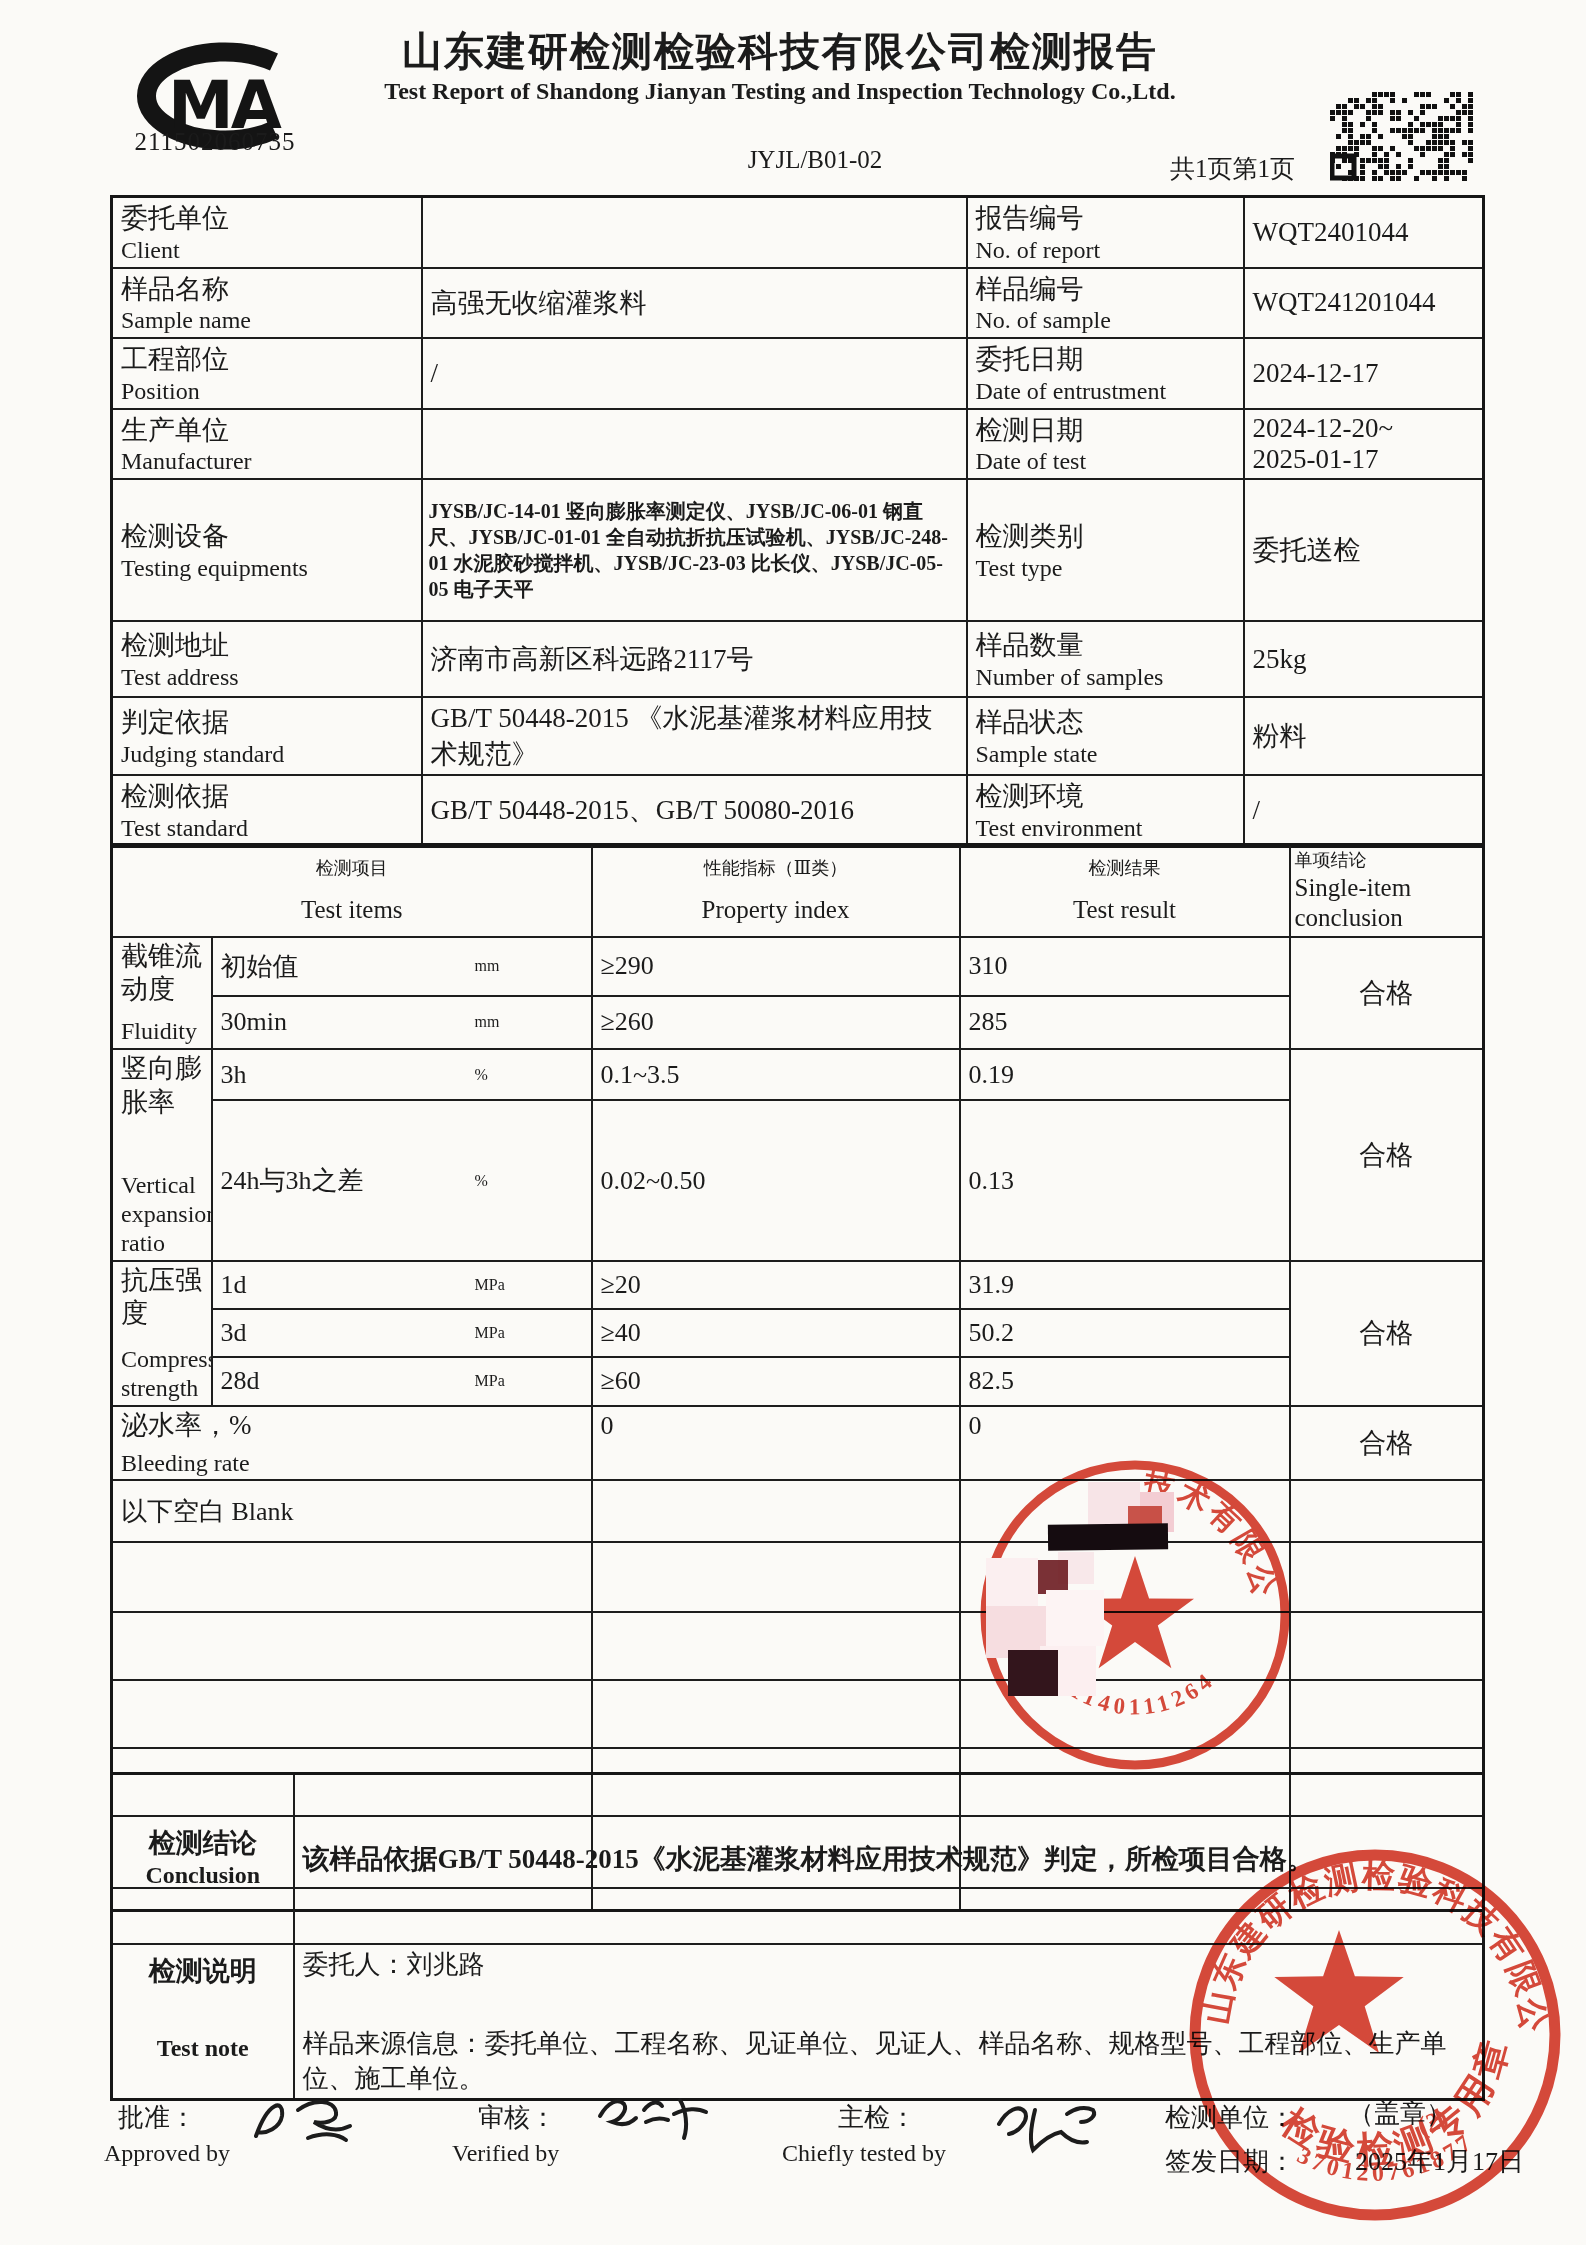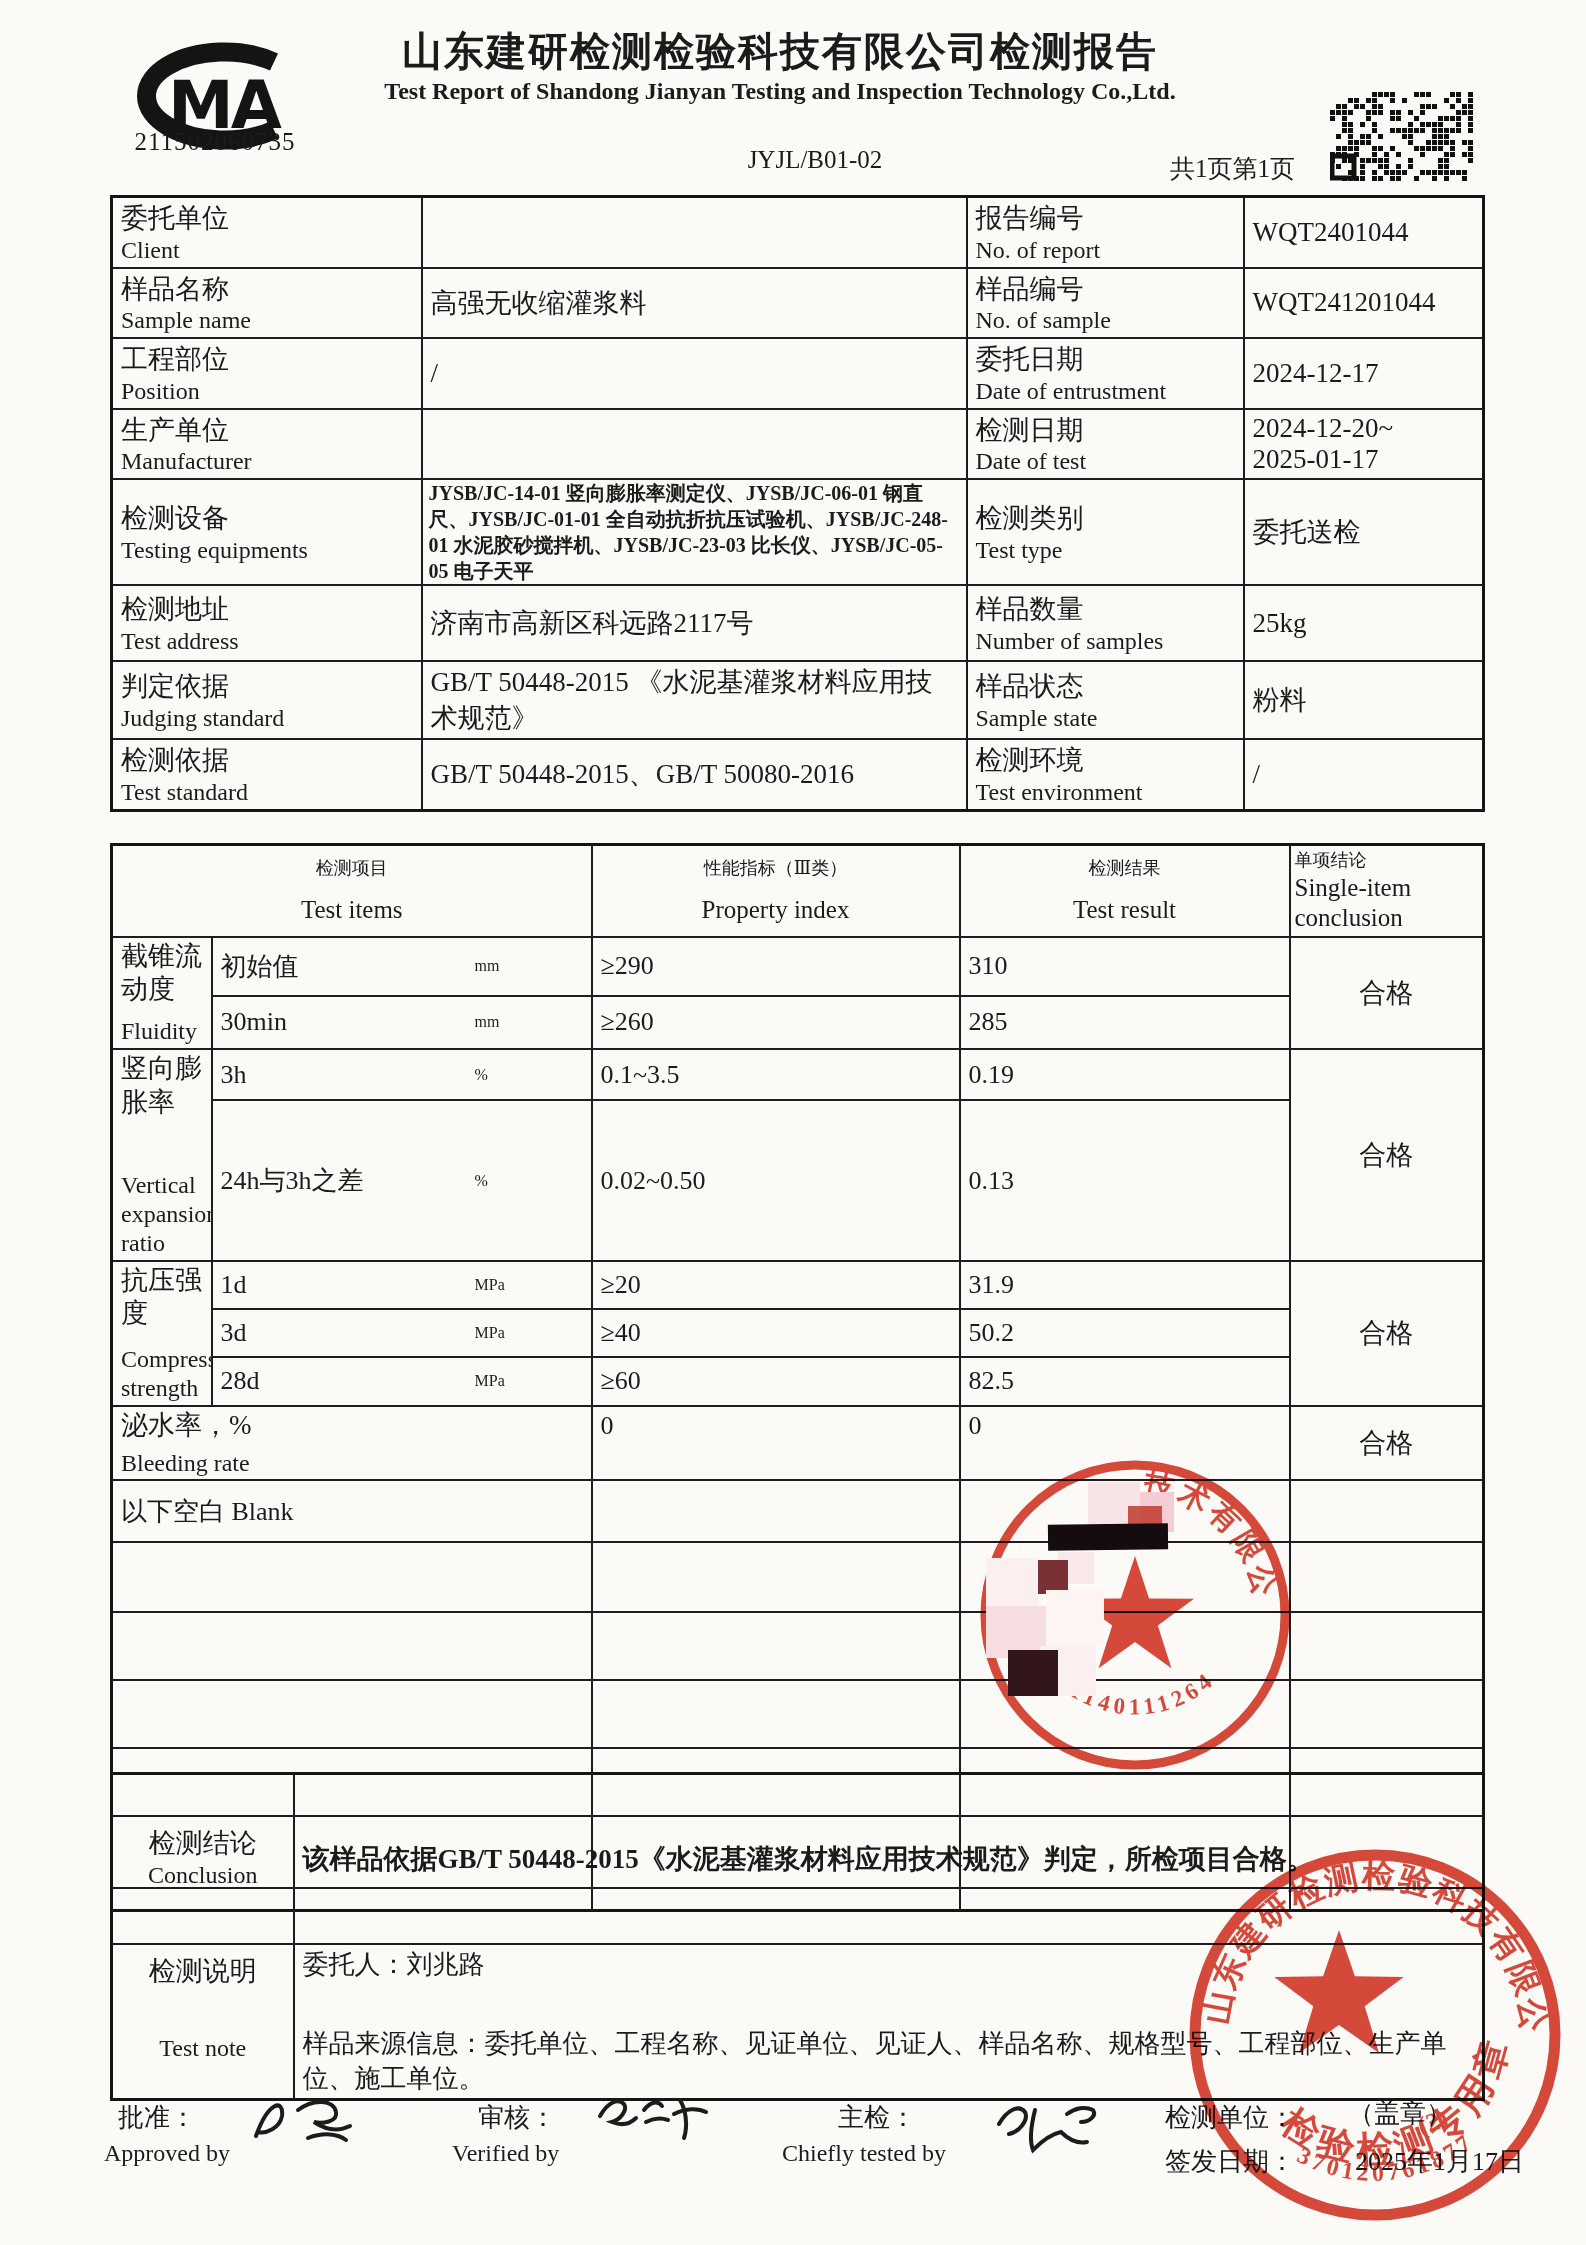--- a/index.html
+++ b/index.html
@@ -18,34 +18,34 @@
   .qr{position:absolute;left:1330px;top:92px;width:146px;height:92px;}
   
   table.t{position:absolute;border-collapse:collapse;table-layout:fixed;width:1372px;
           border:3px solid #161616;}
   table.t td{border:2px solid #1d1d1d;vertical-align:middle;padding:2px 8px;overflow:hidden;}
   .zh{font-size:27px;line-height:1.25;}
   .en{font-size:24px;line-height:1.2;}
   td.lab{padding-left:10px;}
   td.lab .zh{margin-top:2px;}
   td.val{font-size:27px;white-space:pre-line;}
-  td.val.small{font-size:20px;font-weight:600;line-height:1.3;padding:0 6px;}
+  td.val.small{font-size:20px;font-weight:600;line-height:1.3;padding:18px 6px;}
   
   tr.head td{text-align:center;vertical-align:middle;padding:4px 4px;}
   tr.head .zh{font-size:18px;}
   tr.head .en{font-size:25px;margin-top:16px;}
   td.item{vertical-align:top;padding-top:4px;}
   td.item .en{margin-top:10px;}
   td.sub{position:relative;font-size:26px;margin-left:16px;}
   td.sub .unit{position:absolute;left:262px;top:50%;transform:translateY(-50%);font-size:16px;}
   td.idx,td.res{font-size:26px;}
   td.ok{font-size:27px;text-align:center;}
   td.blankcell{font-size:26px;vertical-align:top;padding-top:6px;}
   
-  td.clab{text-align:center;}
+  td.clab{text-align:center;font-weight:bold;}
   td.ctext{font-size:27px;font-weight:600;padding:8px 14px;}
   td.ntext{vertical-align:top;font-size:26px;padding:8px 14px;}
   td.ntext .l2{margin-top:44px;line-height:1.35;}
   
   .foot{position:absolute;font-size:26px;}
   .foot-en{position:absolute;font-size:24px;}
   .sig{position:absolute;}
   
   .stamp{position:absolute;mix-blend-mode:multiply;opacity:.92;pointer-events:none;}
   .redact{position:absolute;z-index:6;pointer-events:none;}

